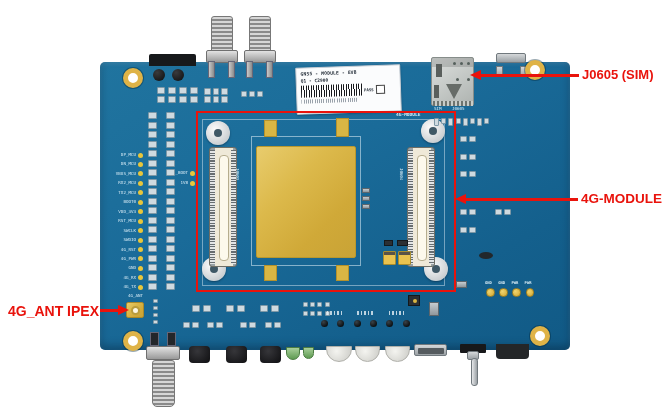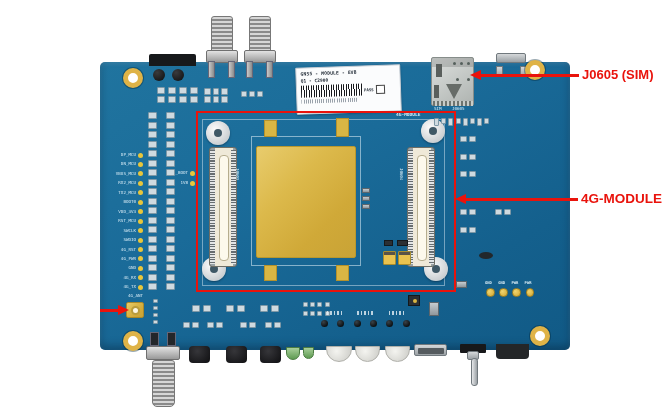--- a/index.html
+++ b/index.html
@@ -387,16 +387,17 @@
   <div id="red-rect"></div>
 
   <div class="ann-head-left" style="left:470px;top:70px;"></div>
   <div class="ann-line" style="left:480px;top:74px;width:99px;"></div>
   <div class="ann-text" style="left:582px;top:67px;font-size:13px;">J0605 (SIM)</div>
 
   <div class="ann-head-left" style="left:455px;top:194px;"></div>
   <div class="ann-line" style="left:465px;top:198px;width:113px;"></div>
   <div class="ann-text" style="left:581px;top:191px;font-size:13.5px;">4G-MODULE</div>
 
+  <div class="ann-text" style="left:8px;top:303px;font-size:14px;">4G_ANT IPEX</div>
   <div class="ann-line" style="left:100px;top:309px;width:18px;"></div>
   <div class="ann-head-right" style="left:118px;top:305px;"></div>
 
 </div>
 
 </body></html>

